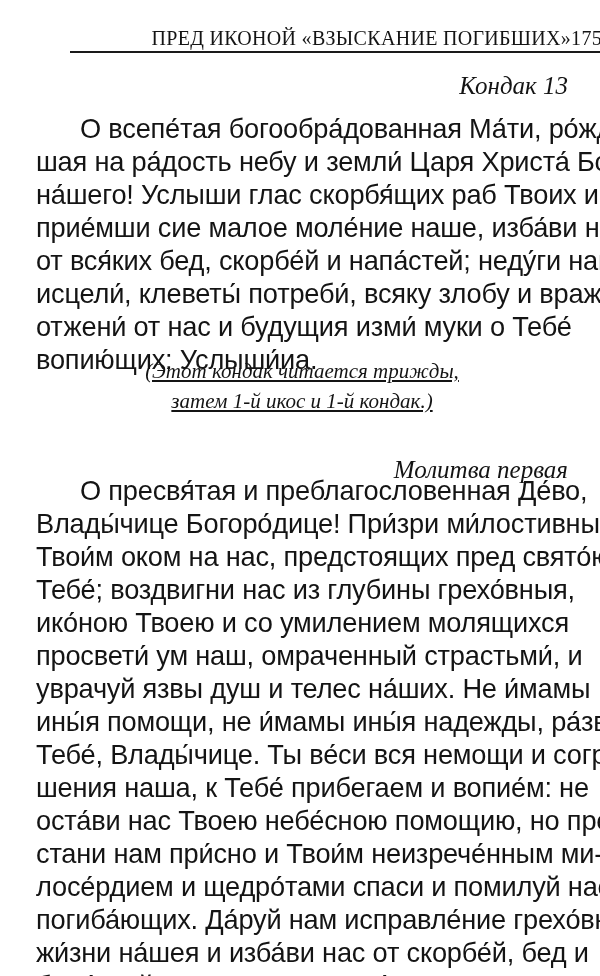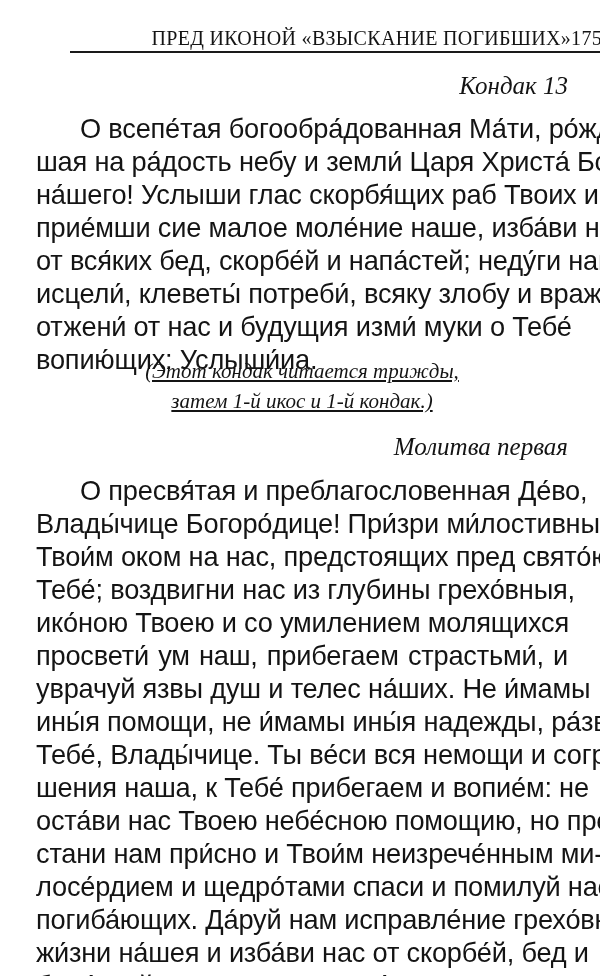--- a/index.html
+++ b/index.html
@@ -96,29 +96,29 @@
     <span class="line">исцели́, клеветы́ потреби́, всяку злобу и вражду</span>
     <span class="line">отжени́ от нас и будущия изми́ муки о Тебе́</span>
     <span class="line last">вопию́щих: Услыши́иа.</span>
   </div>
 
   <div class="note" style="top:356px;">
     <span class="line">(Этот кондак читается трижды,</span>
     <span class="line">затем 1-й икос и 1-й кондак.)</span>
   </div>
 
-  <div class="heading" style="top:433px;">Молитва первая</div>
+  <div class="heading" style="top:456px;">Молитва первая</div>
 
   <div class="para" style="top:474px;">
     <span class="line indent">О пресвя́тая и преблагословенная Де́во,</span>
     <span class="line">Влады́чице Богоро́дице! При́зри ми́лостивным</span>
     <span class="line">Твои́м оком на нас, предстоящих пред свято́ю</span>
     <span class="line">Тебе́; воздвигни нас из глубины грехо́вныя,</span>
     <span class="line">ико́ною Твоею и со умилением молящихся</span>
-    <span class="line">просвети́ ум наш, прибегаем страстьми́, и</span>
+    <span class="line">просвети́ ум наш, омраченный страстьми́, и</span>
     <span class="line">уврачуй язвы душ и телес на́ших. Не и́мамы</span>
     <span class="line">ины́я помощи, не и́мамы ины́я надежды, ра́зве</span>
     <span class="line">Тебе́, Влады́чице. Ты ве́си вся немощи и согре-</span>
     <span class="line">шения наша, к Тебе́ прибегаем и вопие́м: не</span>
     <span class="line">оста́ви нас Твоею небе́сною помощию, но пред-</span>
     <span class="line">стани нам при́сно и Твои́м неизрече́нным ми-</span>
     <span class="line">лосе́рдием и щедро́тами спаси и помилуй нас,</span>
     <span class="line">погиба́ющих. Да́руй нам исправле́ние грехо́вныя</span>
     <span class="line">жи́зни на́шея и изба́ви нас от скорбе́й, бед и</span>
     <span class="line">боле́зней, от внезапныя сме́рти, ада и вечныя</span>

